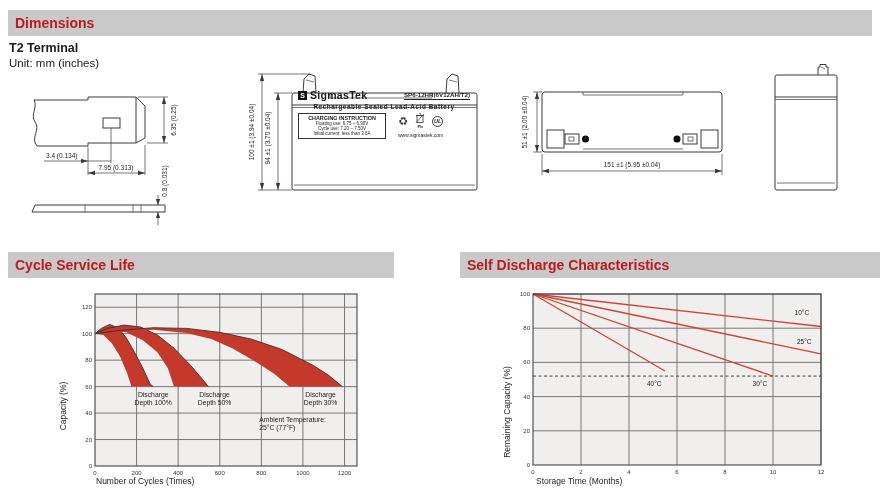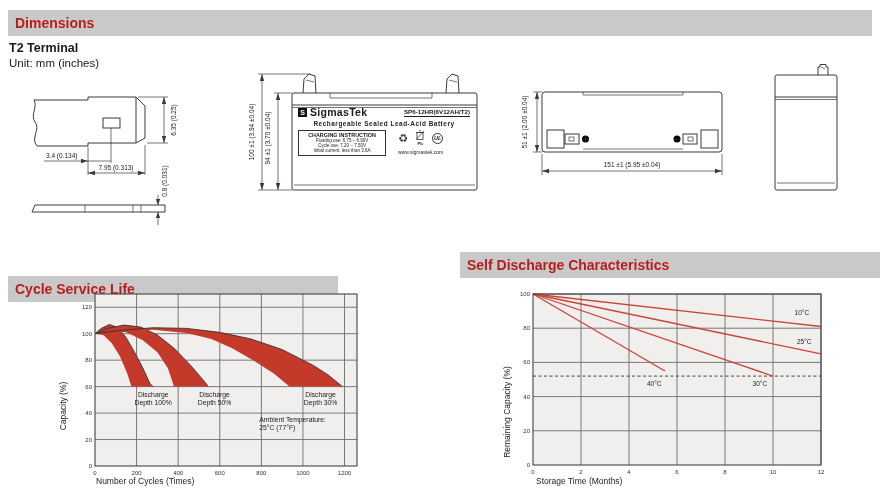--- a/index.html
+++ b/index.html
@@ -10,21 +10,21 @@
   .subtitle-bold{position:absolute;font-weight:bold;font-size:12.5px;}
   .subtitle-reg{position:absolute;font-size:11.5px;text-align:center;}
   svg{position:absolute;overflow:visible;}
   svg text{font-family:"Liberation Sans",sans-serif;fill:#222;}
   .dim{font-size:6.5px;fill:#222;}
   .tick{font-size:6px;fill:#333;}
   .axis-title{font-size:8.5px;fill:#222;}
   .draw line,.draw path,.draw rect,.draw polyline{stroke:#3a3a3a;fill:none;stroke-width:1;}
   .thin{stroke-width:0.7 !important;}
   
-  #battery-label{position:absolute;left:298px;top:106px;width:172px;font-size:6px;}
+  #battery-label{position:absolute;left:298px;top:89px;width:172px;font-size:6px;}
   #label-row1{display:flex;align-items:center;}
   #logo-box{width:9px;height:9px;background:#111;color:#fff;font-size:7px;font-weight:bold;
             display:flex;align-items:center;justify-content:center;margin-right:3px;}
   #brand{font-weight:bold;font-size:10.5px;letter-spacing:.3px;}
   #model{font-weight:bold;font-size:6.2px;margin-left:auto;border-bottom:1px solid #222;padding-bottom:1px;}
   #sub{font-size:6.4px;font-weight:bold;letter-spacing:.55px;text-align:center;margin-top:2px;color:#222;}
   #label-row3{display:flex;margin-top:3px;}
   #charge-box{border:1px solid #333;width:86px;padding:1px 0;text-align:center;}
   #charge-title{font-size:5.4px;font-weight:bold;}
   .charge-line{font-size:4.5px;line-height:5.2px;color:#222;}
@@ -177,21 +177,21 @@
 
   <svg class="draw" style="left:758px;top:55px;" width="115" height="145" viewBox="0 0 115 145">
     <rect x="17" y="20" width="62" height="115" rx="2"></rect>
     <line x1="17" y1="42" x2="79" y2="42"></line>
     <line x1="17" y1="44.5" x2="79" y2="44.5" class="thin"></line>
     <line x1="19" y1="128" x2="77" y2="128" class="thin"></line>
     <path d="M60,20 L60,12 L62,12 L62,9.5 L68,9.5 L68,12 L70,12 L70,20"></path>
     <line x1="63" y1="12" x2="67" y2="14" class="thin"></line>
   </svg>
 
-  <div class="bar" style="left:8px;top:252px;width:330px;margin-top:24px;">
+  <div class="bar" style="left:8px;top:252px;width:386px;">
     <span>Cycle Service Life</span>
   </div>
 
   <div class="bar" style="left:460px;top:252px;width:492px;">
     <span>Self Discharge Characteristics</span>
   </div>
 
   <svg id="chart-cycle" style="left:50px;top:286px;" width="400" height="210" viewBox="0 0 400 210">
       <rect x="45" y="8" width="262" height="172" fill="#f0efed"></rect>
       <line x1="86.58730158730158" y1="8" x2="86.58730158730158" y2="180" stroke="#6b6b6b" stroke-width="0.9"></line>

